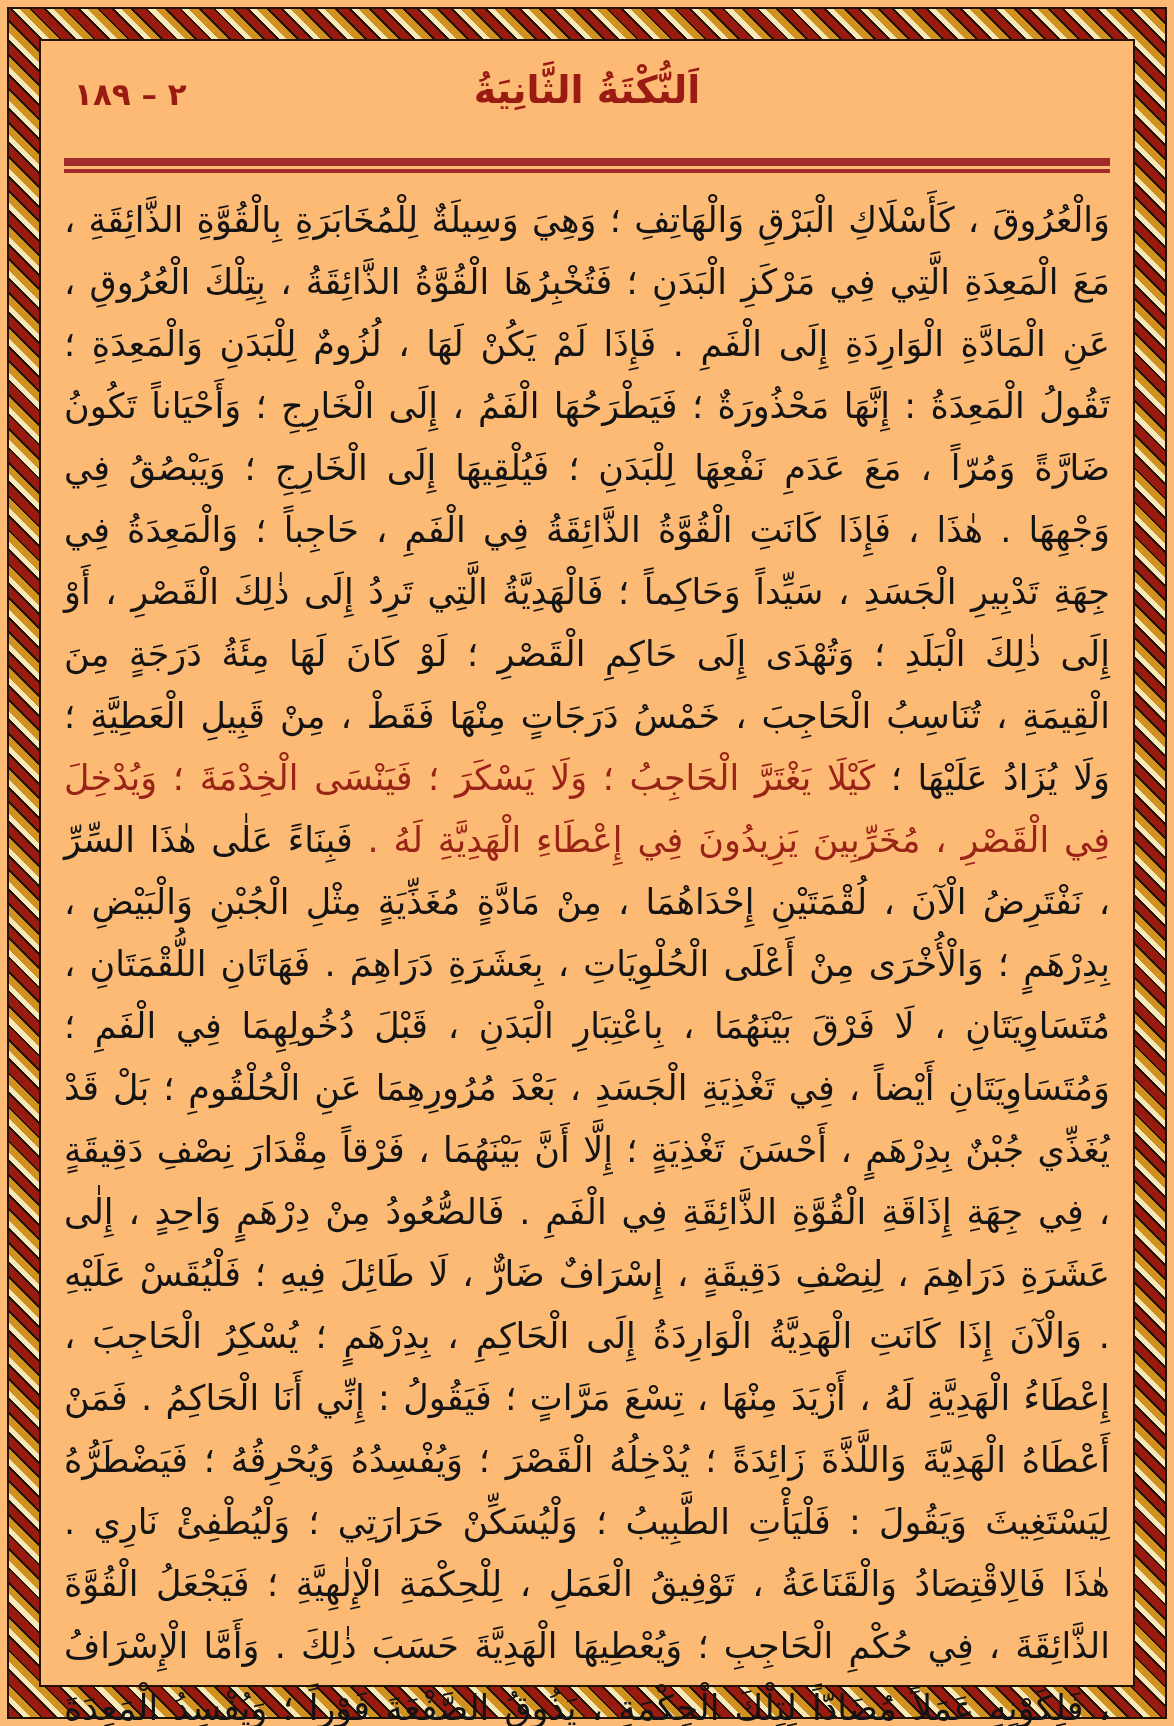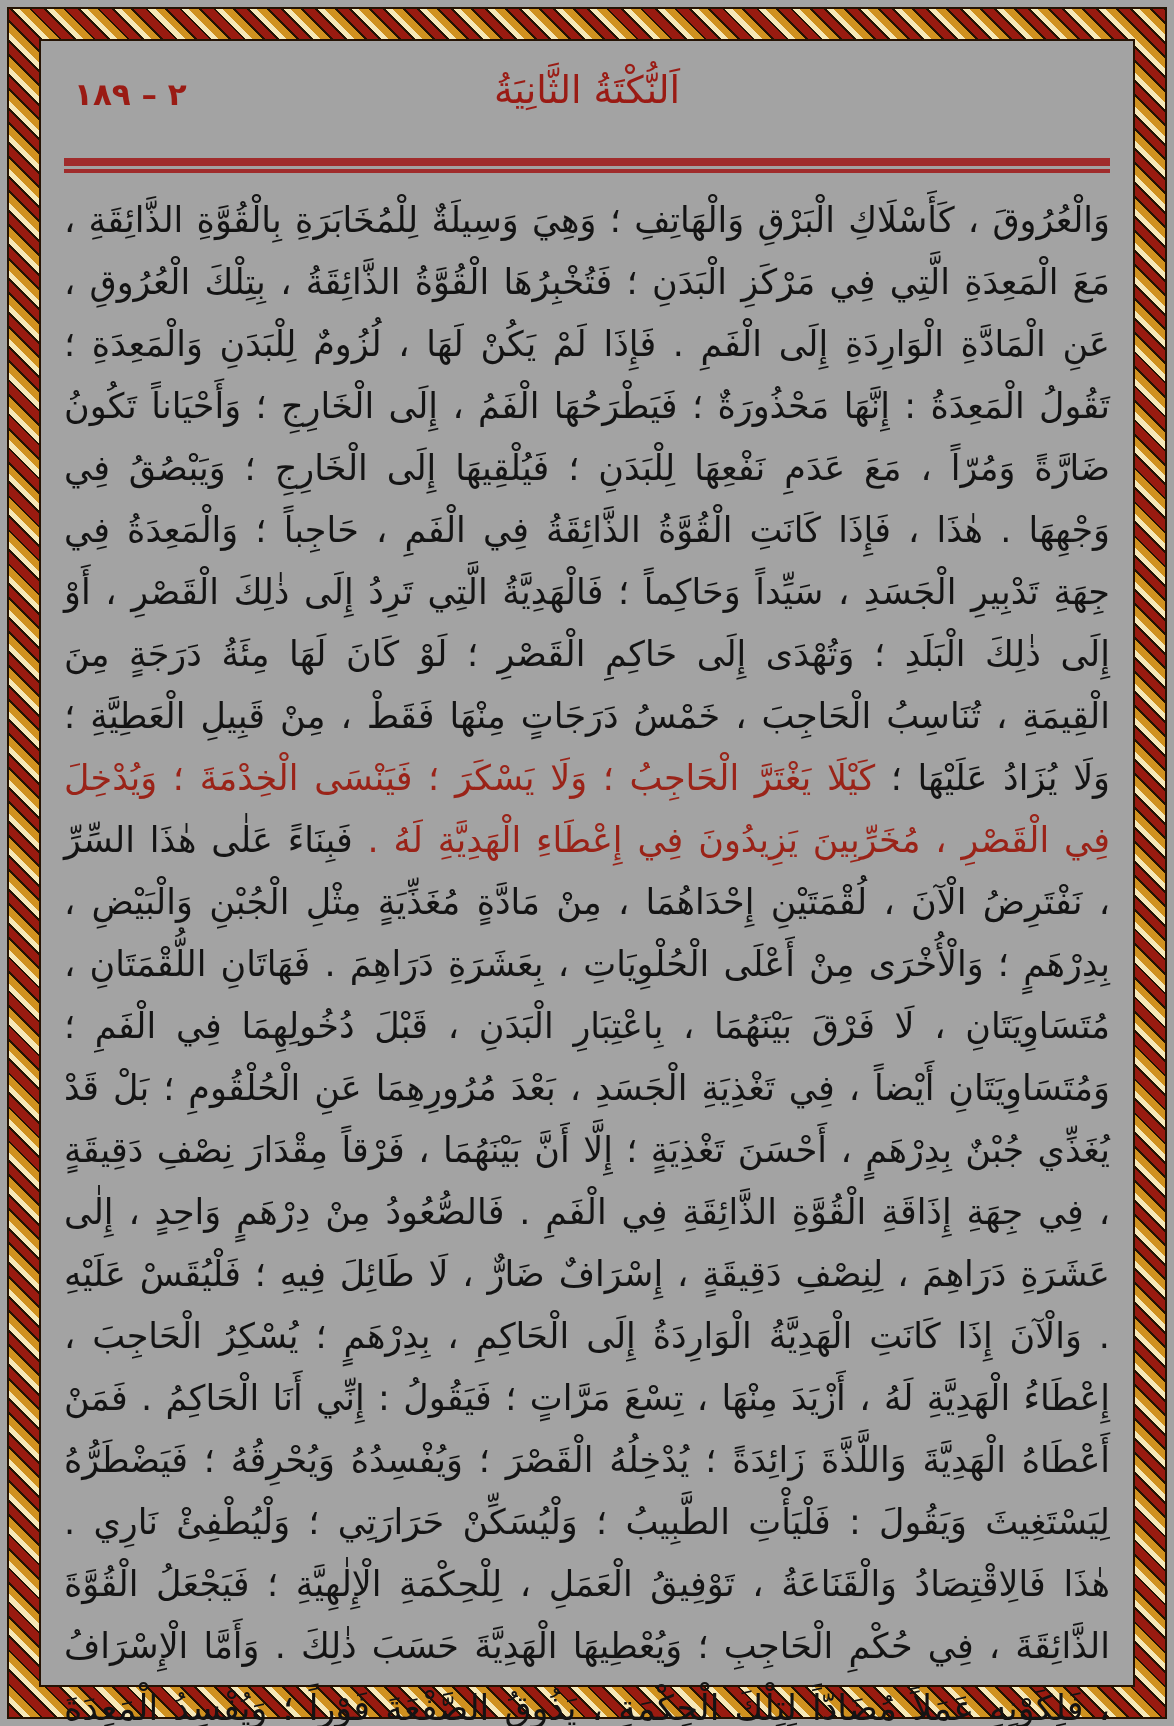--- a/index.html
+++ b/index.html
@@ -11,21 +11,21 @@
     --border-gold: #d0911f;
     --border-cream: #f6e8b8;
     --border-dark: #241304;
   }
   * { box-sizing: border-box; }
   html, body { margin: 0; padding: 0; background: #ffffff; }
   .page {
     position: relative;
     width: 1174px;
     height: 1726px;
-    background: #a3a3a3;
+    background: #fdba74;
     overflow: hidden;
     font-family: "DejaVu Sans", sans-serif;
   }
   .frame {
     position: absolute;
     inset: 9px;
     border: 30px solid transparent;
     border-image: repeating-linear-gradient(
       45deg,
       var(--border-red) 0 8px,
@@ -56,21 +56,21 @@
     font-size: 31px;
     font-weight: bold;
     letter-spacing: 2px;
     color: var(--accent-red);
     white-space: nowrap;
   }
   .page-title {
     text-align: center;
     padding-top: 16px;
     font-size: 38px;
-    font-weight: normal;
+    font-weight: bold;
     color: var(--accent-red);
     line-height: 1.6;
   }
   .divider { margin-top: 10px; }
   .divider .thick { height: 8px; background: var(--rule-red); }
   .divider .gap { height: 3px; background: transparent; }
   .divider .thin { height: 4px; background: var(--rule-red); }
   .body-text {
     direction: rtl;
     text-align: justify;

